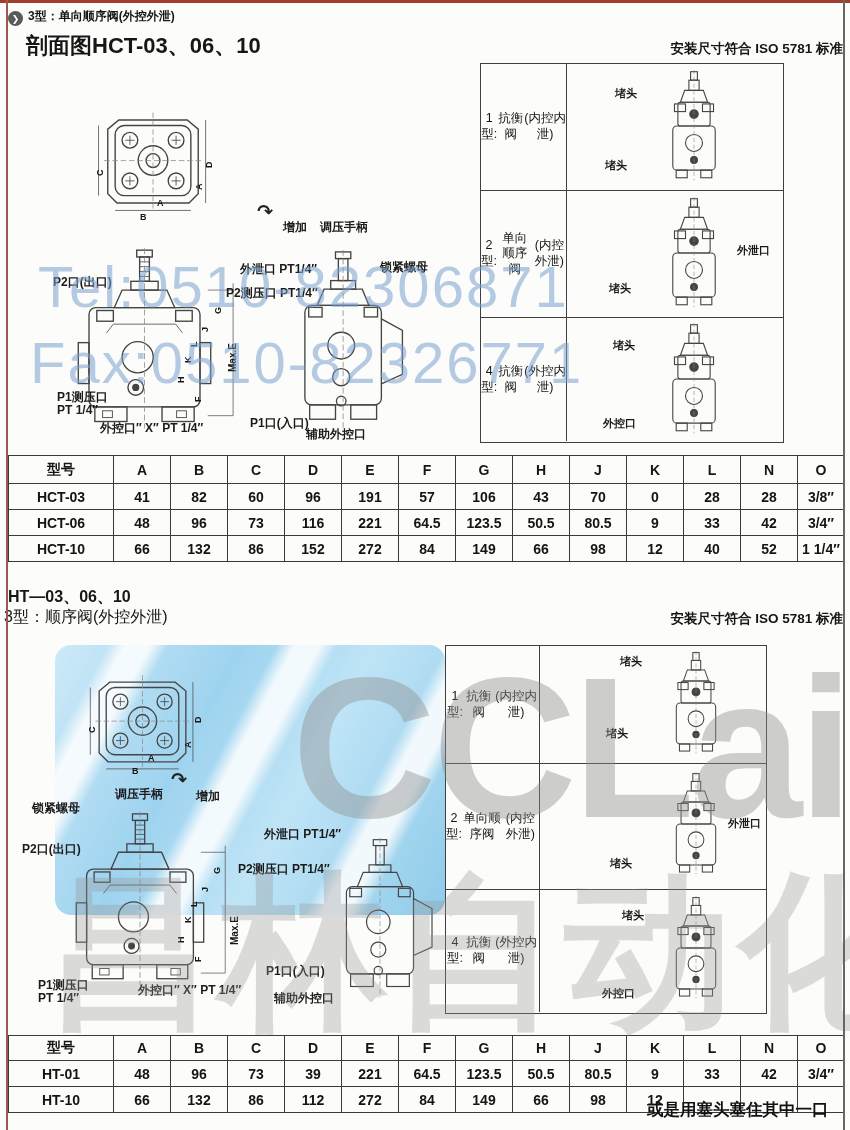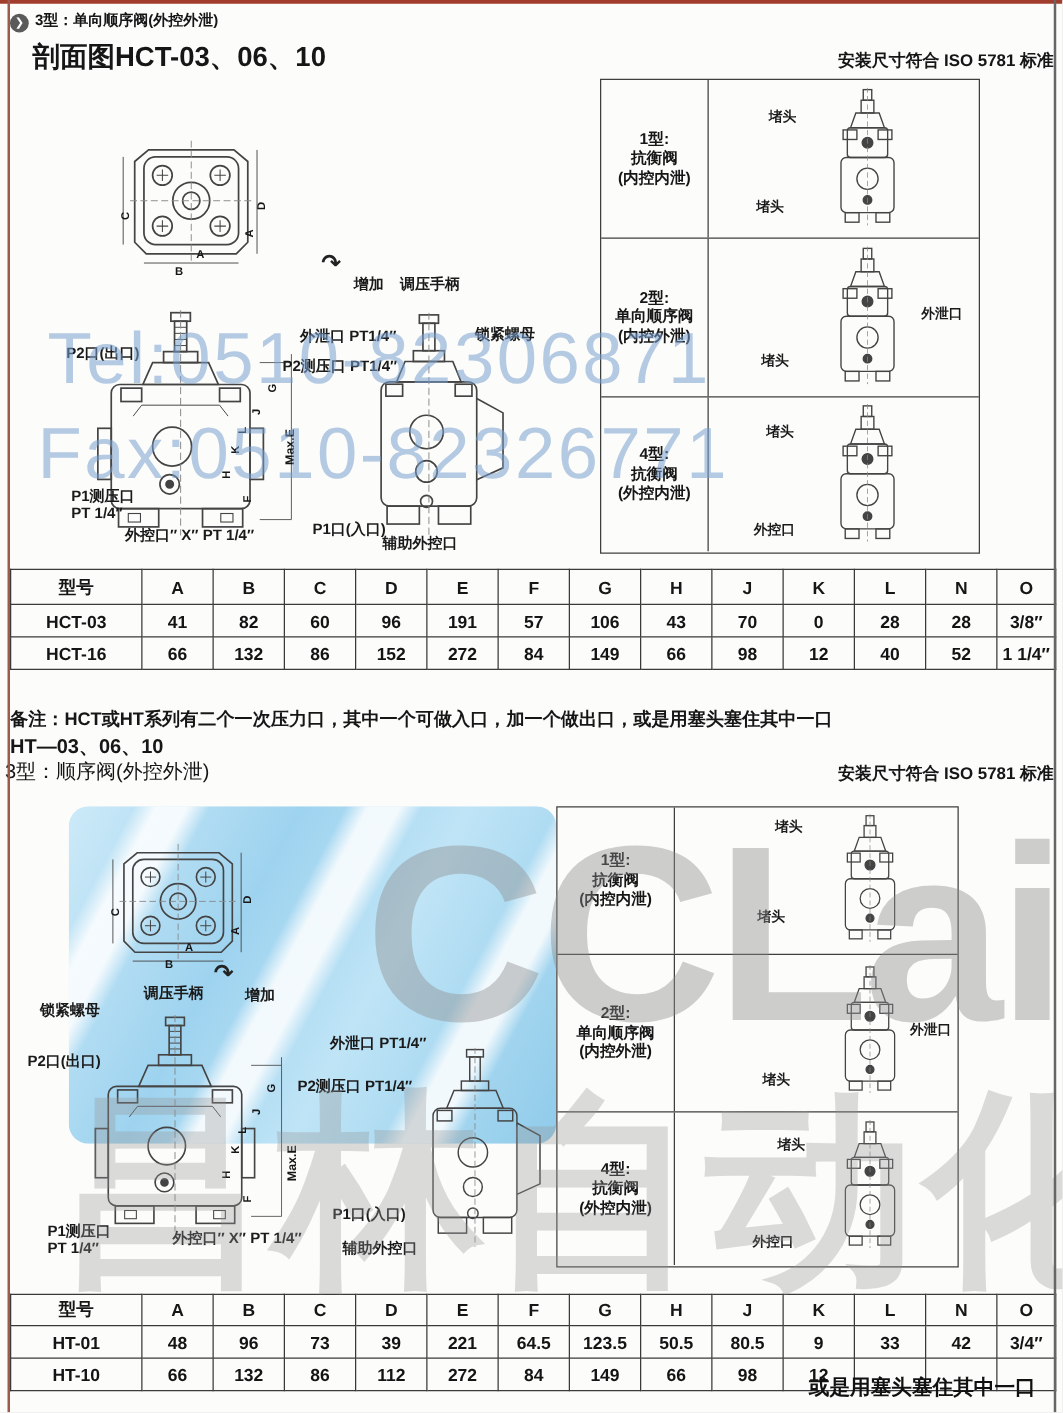--- a/index.html
+++ b/index.html
@@ -13,22 +13,22 @@
   .draw{position:absolute;z-index:1;}
   .wm{position:absolute;z-index:3;pointer-events:none;white-space:nowrap;line-height:1;}
   .bullet{position:absolute;left:8px;top:11px;width:15px;height:15px;border-radius:50%;
           background:#5a5a5a;color:#fff;font-size:9px;display:flex;align-items:center;justify-content:center;z-index:2;}
   .title1{position:absolute;left:28px;top:8px;font-size:12px;font-weight:bold;z-index:2;}
   .title2{position:absolute;left:26px;top:31px;font-size:22px;font-weight:bold;z-index:2;}
   .iso{position:absolute;font-size:13.5px;font-weight:bold;text-align:right;width:288px;z-index:2;}
   .panel{position:absolute;border:1.6px solid #3f3f3f;z-index:2;background:transparent;}
   .prow{position:relative;display:flex;border-bottom:1.6px solid #3f3f3f;}
   .prow:last-child{border-bottom:none;}
-  .pcell-l{border-right:1.6px solid #3f3f3f;display:flex;flex-direction:column;justify-content:center;
-           align-items:center;font-size:12.5px;font-weight:bold;line-height:1.25;text-align:center;}
+  .pcell-l{border-right:1.6px solid #3f3f3f;display:flex;justify-content:center;
+           align-items:center;font-size:12.5px;font-weight:normal;line-height:1.25;text-align:center;}
   .pcell-r{flex:1;position:relative;}
   .picon{position:absolute;z-index:1;}
   .t{position:absolute;border-collapse:collapse;table-layout:fixed;z-index:2;}
   .t th,.t td{border:1.6px solid #3a3a3a;text-align:center;font-size:14px;padding:0;background:transparent;}
   .t th{font-weight:bold;height:27px;}
   .t td{height:25px;font-weight:bold;color:#141414;}
   .note{position:absolute;left:8px;top:566px;font-size:14.5px;font-weight:bold;z-index:2;}
   .h2a{position:absolute;left:8px;top:587px;font-size:16px;font-weight:bold;z-index:2;}
   .h2b{position:absolute;left:4px;top:607px;font-size:16px;font-weight:normal;z-index:2;}
   .bluebox{position:absolute;left:55px;top:645px;width:390px;height:270px;border-radius:16px;z-index:0;
@@ -280,39 +280,54 @@
       <td>57</td>
       <td>106</td>
       <td>43</td>
       <td>70</td>
       <td>0</td>
       <td>28</td>
       <td>28</td>
       <td>3/8″</td>
     </tr>
     <tr>
-      <td>HCT-16</td>
+      <td>HCT-06</td>
+      <td>48</td>
+      <td>96</td>
+      <td>73</td>
+      <td>116</td>
+      <td>221</td>
+      <td>64.5</td>
+      <td>123.5</td>
+      <td>50.5</td>
+      <td>80.5</td>
+      <td>9</td>
+      <td>33</td>
+      <td>42</td>
+      <td>3/4″</td>
+    </tr>
+    <tr>
+      <td>HCT-10</td>
       <td>66</td>
       <td>132</td>
       <td>86</td>
       <td>152</td>
       <td>272</td>
       <td>84</td>
       <td>149</td>
       <td>66</td>
       <td>98</td>
       <td>12</td>
       <td>40</td>
       <td>52</td>
       <td>1 1/4″</td>
     </tr>
   </tbody>
     </table>
 
-  <div class="note">备注：HCT或HT系列有二个一次压力口，其中一个可做入口，加一个做出口，或是用塞头塞住其中一口</div>
   <div class="h2a">HT—03、06、10</div>
   <div class="h2b">3型：顺序阀(外控外泄)</div>
   <div class="iso" style="left:555px;top:610px;">安装尺寸符合 ISO 5781 标准</div>
 
   <svg class="draw" style="left:85px;top:668px;width:115px;height:108px;">
       <use href="#sym-topview"></use>
     </svg>
   <svg class="draw" style="left:50px;top:812px;width:180px;height:192px;">
       <use href="#sym-front"></use>
     </svg>

